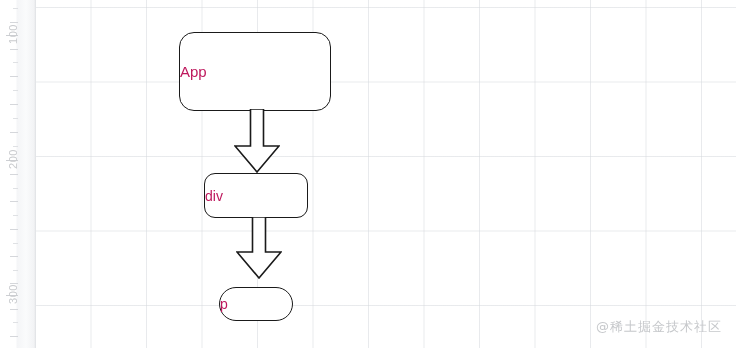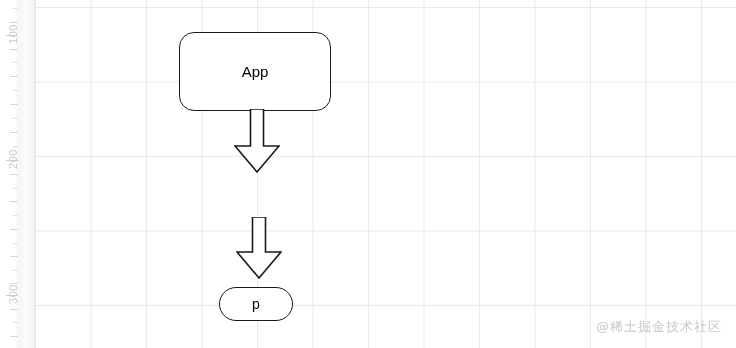--- a/index.html
+++ b/index.html
@@ -82,22 +82,21 @@
   }
 
   
   .node {
     position: absolute;
     box-sizing: border-box;
     background: #ffffff;
     border: 1.6px solid #1a1a1a;
     display: flex;
     align-items: center;
-    justify-content: center;
-    color: #000000;
+    color: #be185d;
     line-height: 1;
     user-select: none;
   }
   .node-app {
     left: 143px;   
     top: 32px;
     width: 152px;
     height: 79px;
     border-radius: 15px;
     font-size: 15px;
@@ -152,20 +151,23 @@
     <div class="node node-app">
       <span>App</span>
     </div>
 
     <div class="arrow arrow-1">
       <svg width="46" height="64" viewBox="0 0 46 64" xmlns="http://www.w3.org/2000/svg">
         <polygon points="16.5,0 29.5,0 29.5,37 45,37 23,63 1,37 16.5,37" fill="#ffffff" stroke="#1a1a1a" stroke-width="1.6" stroke-linejoin="miter"></polygon>
       </svg>
     </div>
 
+    <div class="node node-div">
+      <span>div</span>
+    </div>
 
     <div class="arrow arrow-2">
       <svg width="46" height="62" viewBox="0 0 46 62" xmlns="http://www.w3.org/2000/svg">
         <polygon points="16.5,0 29.5,0 29.5,35 45,35 23,61 1,35 16.5,35" fill="#ffffff" stroke="#1a1a1a" stroke-width="1.6" stroke-linejoin="miter"></polygon>
       </svg>
     </div>
 
     <div class="node node-p">
       <span>p</span>
     </div>

